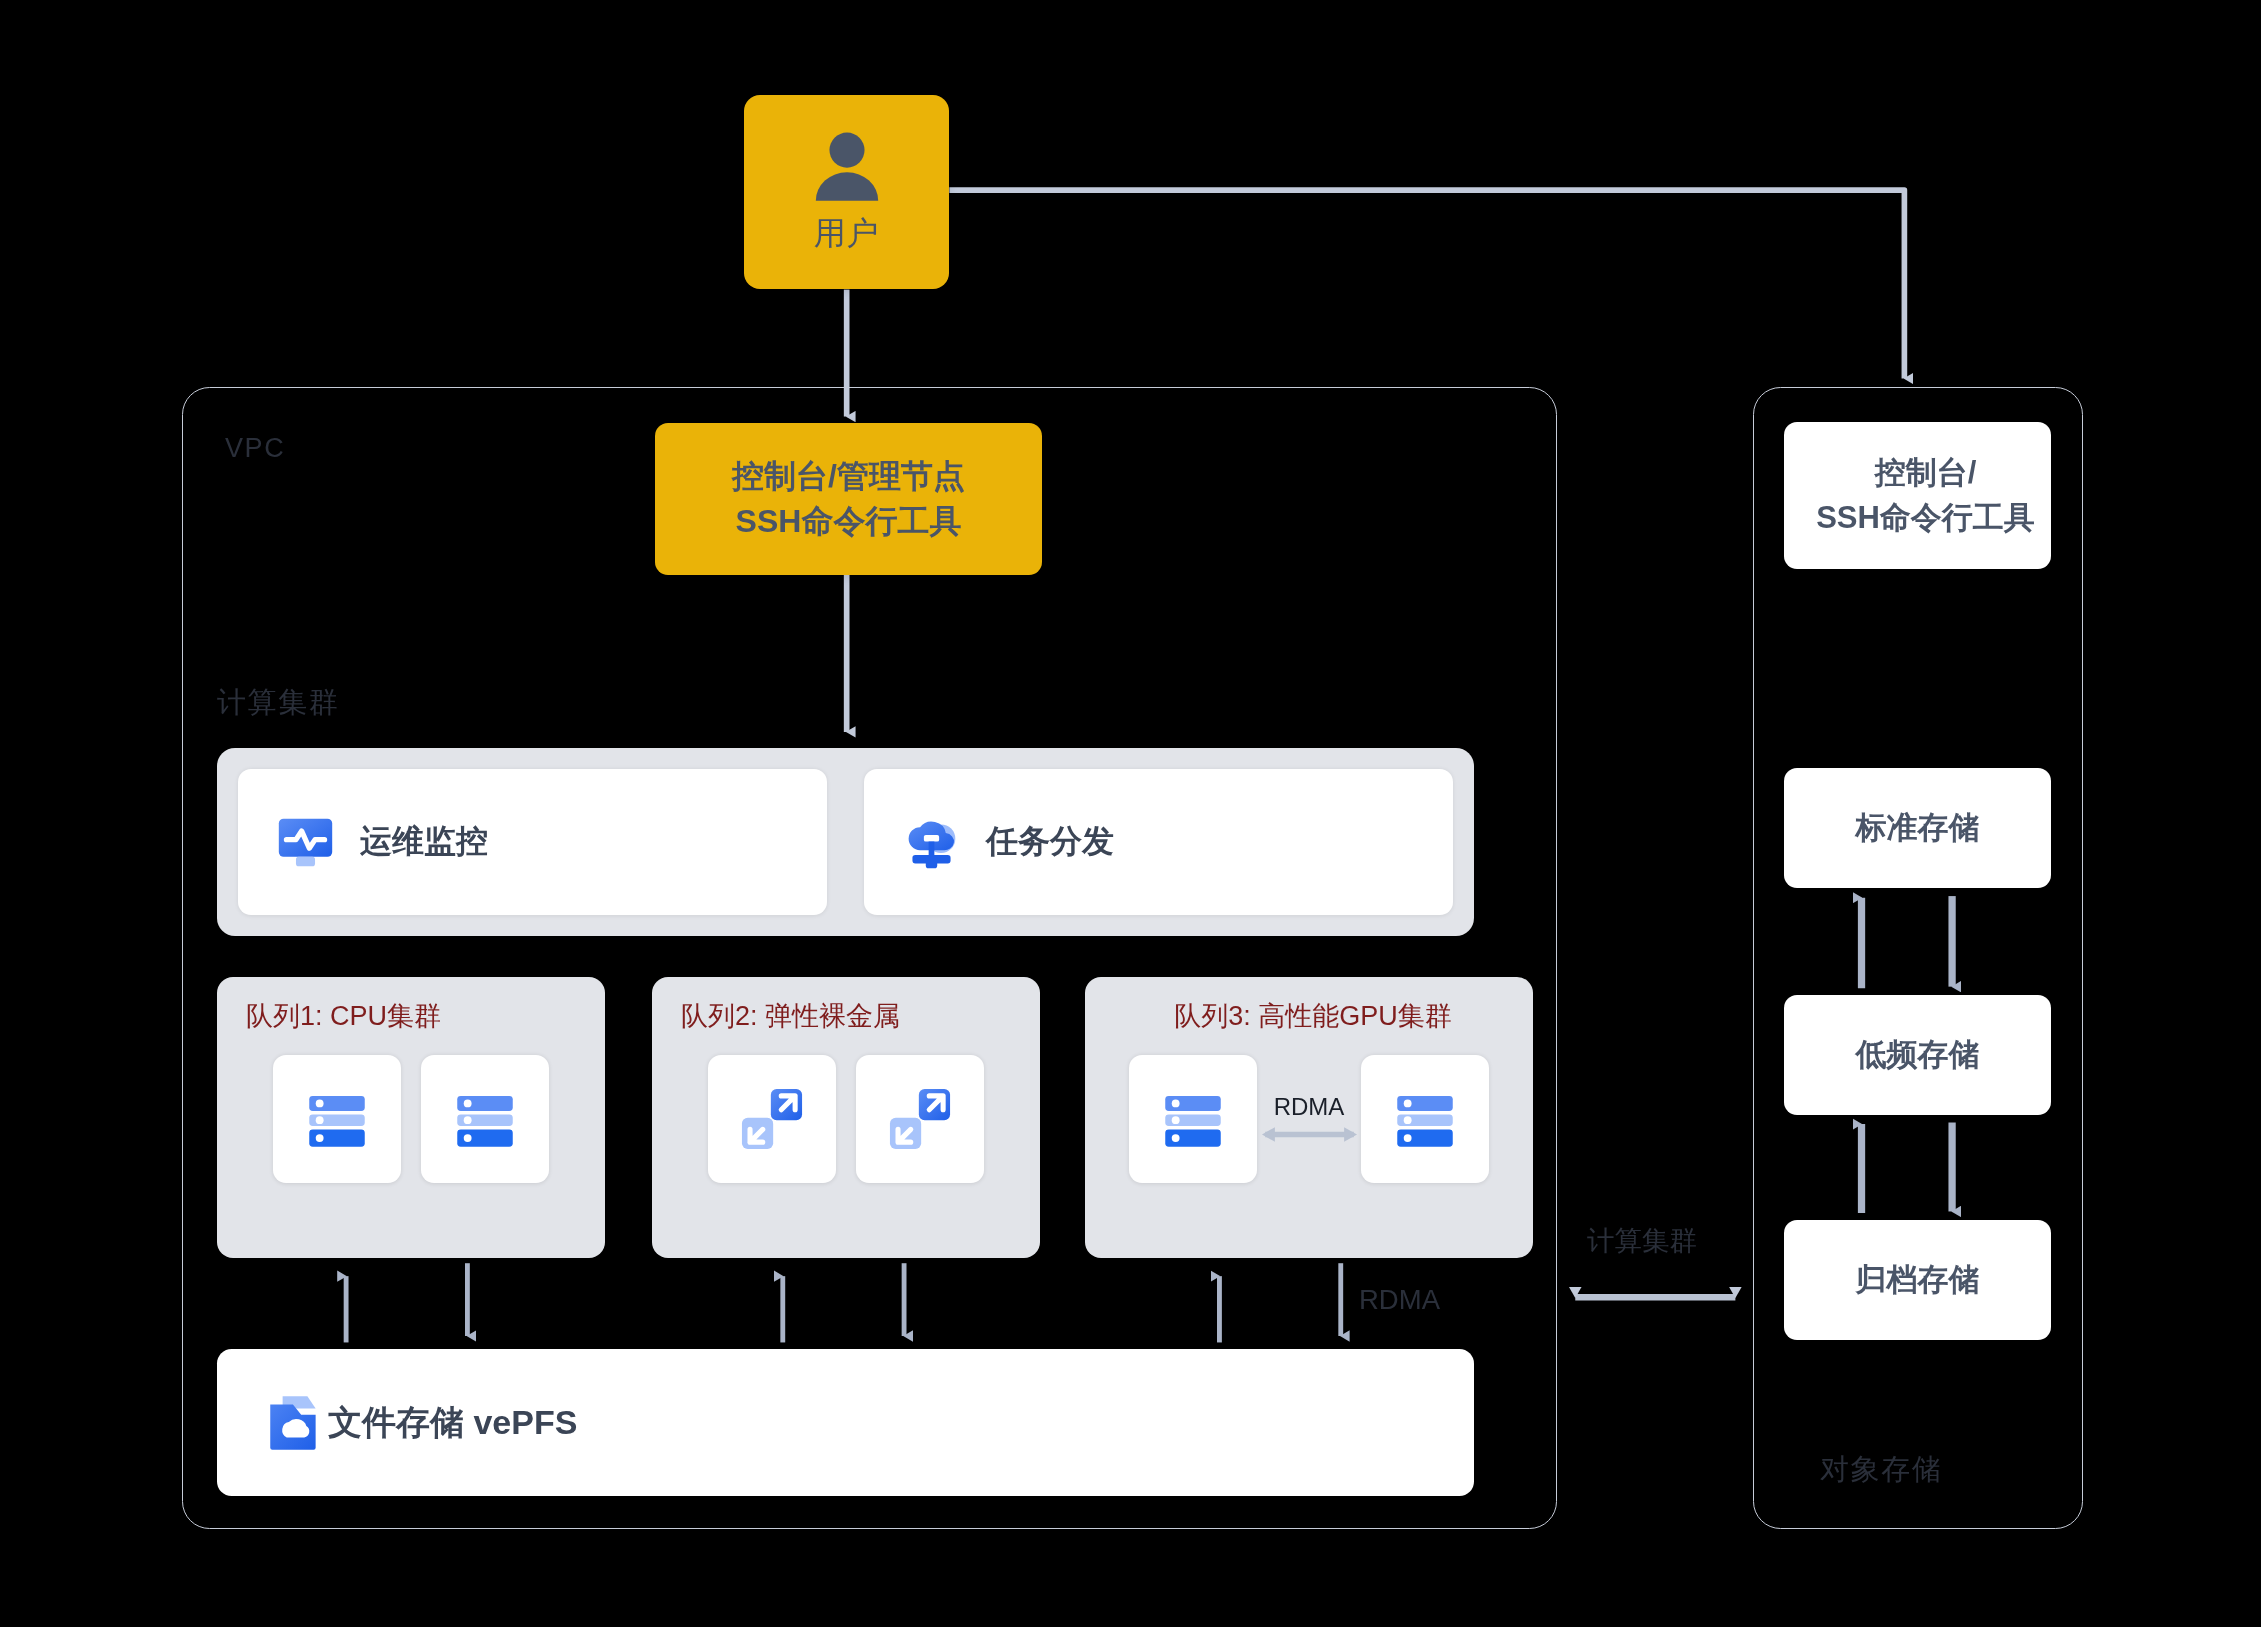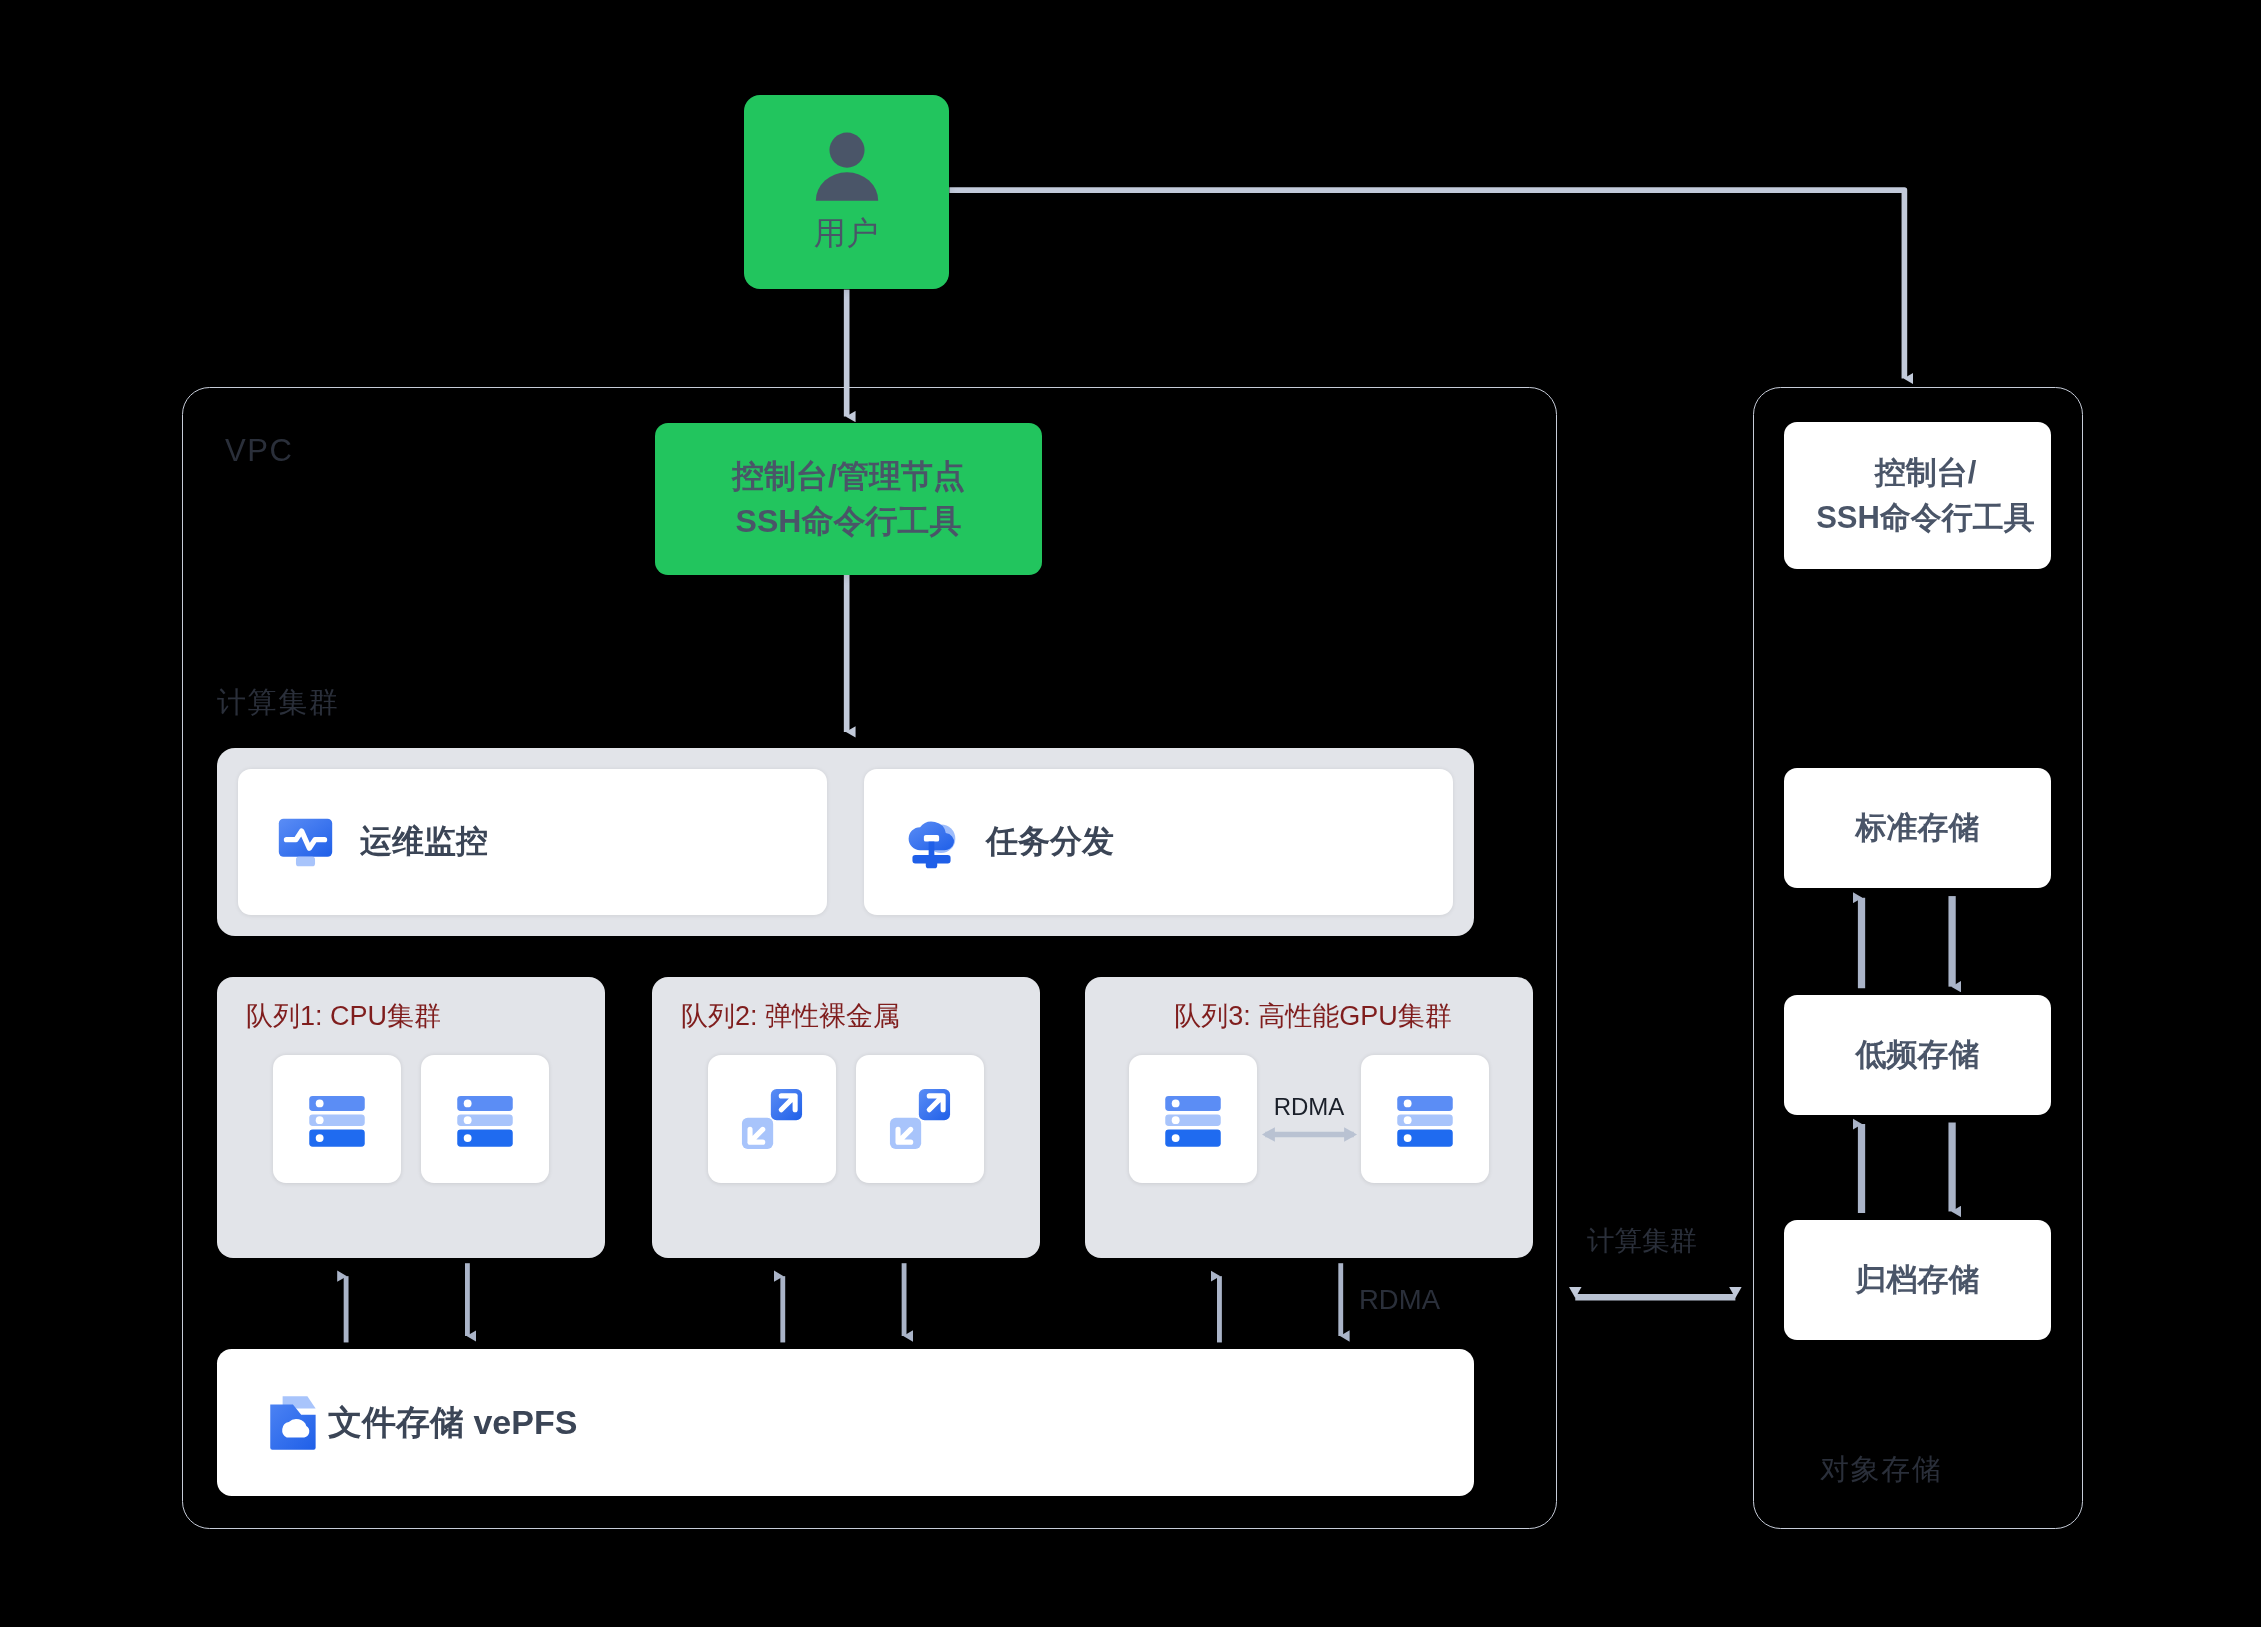--- a/index.html
+++ b/index.html
@@ -13,21 +13,21 @@
 
   .svg-layer {
     position: absolute; left: 0; top: 0;
     width: 2261px; height: 1628px;
     pointer-events: none;
   }
 
   
   .card {
     position: absolute;
-    background: #22c55e;
+    background: #eab308;
     border-radius: 14.6px;
     display: flex;
     align-items: center;
     justify-content: center;
     color: #4a5568;
     text-align: center;
     box-shadow: 0 1.6px 8px rgba(0,0,0,0.12);
   }
 
   
@@ -56,21 +56,21 @@
   #vpc-container {
     position: absolute;
     left: 182px; top: 387px; width: 1375px; height: 1142px;
     border: 1.6px solid #c6ccd8;
     border-radius: 27.5px;
     background: transparent;
   }
   .zone-label {
     position: absolute;
     color: #2a2f3a;
-    font-size: 31px;
+    font-size: 27px;
     letter-spacing: 1.6px;
   }
   #vpc-label { left: 225px; top: 433px; }
   #compute-label { left: 217px; top: 683px; font-size: 29px; }
   #object-storage-label {
     left: 1820px; top: 1450px; font-size: 29px; color: #2a2f3a;
   }
 
   
   #services-strip {

